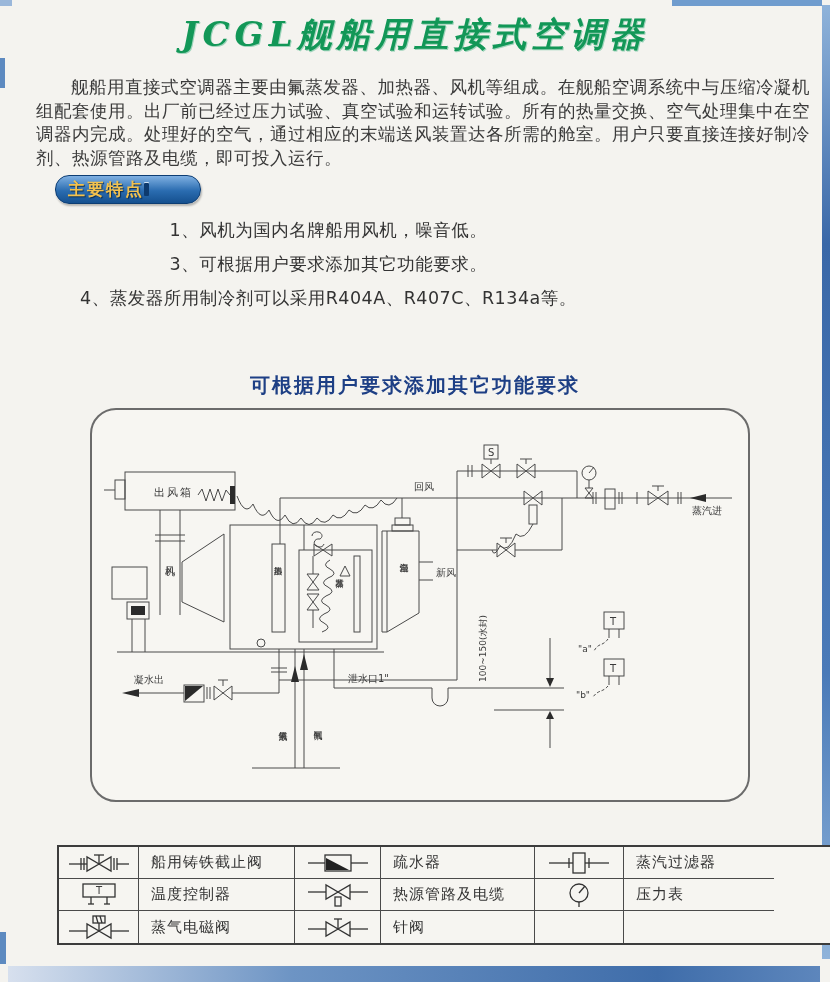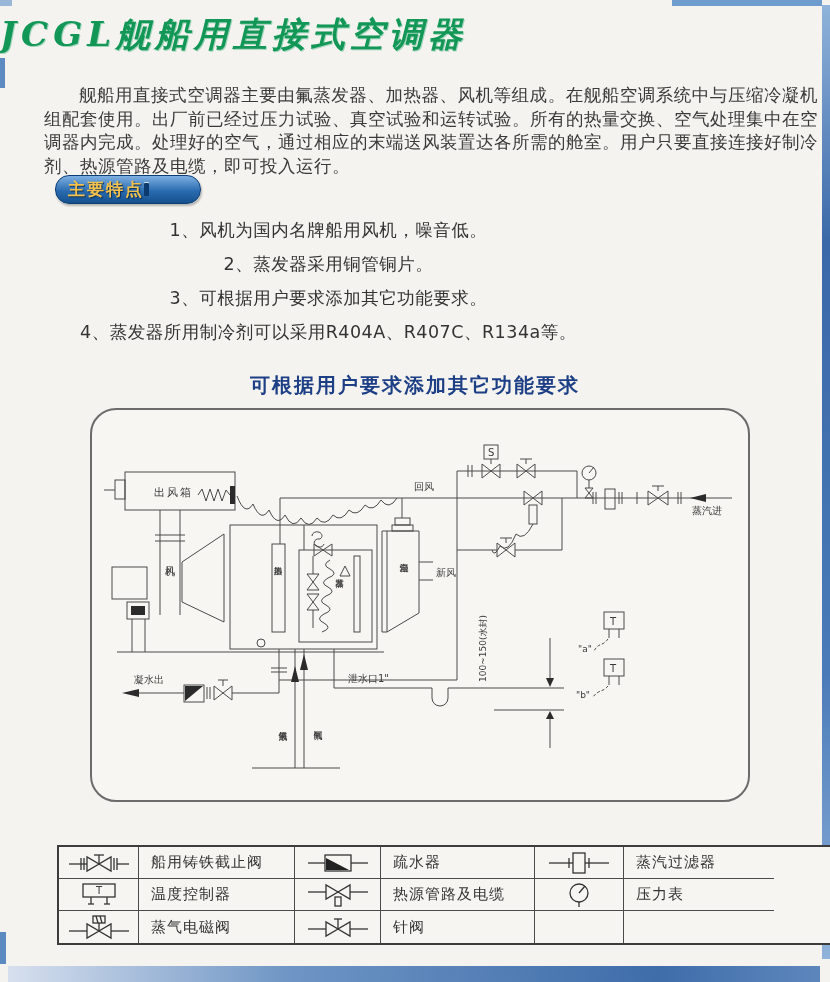--- a/index.html
+++ b/index.html
@@ -10,25 +10,25 @@
   .edge{position:absolute;}
   .edge-right{right:0;top:5px;width:8px;height:954px;
      background:linear-gradient(180deg,#8fb3da,#3a68a8 25%,#4a7ab8 70%,#8fb3da);}
   .edge-bottom{left:8px;right:10px;bottom:0;height:16px;
      background:linear-gradient(90deg,#d7e0ee,#6d94c4 35%,#3f6daa 80%,#5d86bc);}
   .edge-topright{top:0;right:8px;width:150px;height:6px;background:#6f9cce;}
   .edge-topleft{top:0;left:0;width:12px;height:6px;background:#9ab7da;}
   .edge-left1{left:0;top:58px;width:5px;height:30px;background:#5d8ac0;}
   .edge-left2{left:0;top:932px;width:6px;height:32px;background:#5d8ac0;}
 
-  .title{position:absolute;top:12px;left:0;width:100%;margin:0;
+  .title{position:absolute;top:12px;left:0;width:100%;text-align:center;margin:0;
      font-family:"DejaVu Serif","Liberation Serif",serif;font-style:italic;font-weight:bold;
      font-size:34px;letter-spacing:5px;color:#129757;
      text-shadow:1px 1px 0 #9fd4bb;}
-  .intro{position:absolute;left:28px;top:68px;width:774px;margin:16px;
+  .intro{position:absolute;left:28px;top:68px;width:774px;margin:8px;
      font-size:17.5px;line-height:23.5px;color:#3a3a3a;text-align:justify;
      text-indent:2em;letter-spacing:.5px;}
   .badge{position:absolute;left:55px;top:175px;height:27px;min-width:118px;padding:0 14px 0 12px;
      border-radius:14px;background:linear-gradient(180deg,#7fb0e2,#2a6cb0 55%,#15508f);
      border:1px solid #0d3d73;display:flex;align-items:center;gap:0;
      box-shadow:1px 2px 2px rgba(0,0,0,.25);}
   .badge-label{font-size:17px;font-weight:bold;color:#f2c14e;letter-spacing:2px;
      text-shadow:1px 1px 1px #0a2c52;}
   .badge-tick{width:5px;height:13px;background:#0d3a6e;border-radius:1px;box-shadow:0 -1px 0 #cfe2f4;}
   .features{position:absolute;left:80px;top:218px;margin:0;padding:0;list-style:none;
@@ -73,21 +73,20 @@
 
   <p class="intro">舰船用直接式空调器主要由氟蒸发器、加热器、风机等组成。在舰船空调系统中与压缩冷凝机组配套使用。出厂前已经过压力试验、真空试验和运转试验。所有的热量交换、空气处理集中在空调器内完成。处理好的空气，通过相应的末端送风装置达各所需的舱室。用户只要直接连接好制冷剂、热源管路及电缆，即可投入运行。</p>
 
   <div class="badge">
     <span class="badge-label">主要特点</span>
     <span class="badge-tick"></span>
   </div>
 
   <ol class="features">
     <li>1、风机为国内名牌船用风机，噪音低。</li>
-    <li>2、蒸发器采用铜管铜片。</li>
     <li>3、可根据用户要求添加其它功能要求。</li>
     <li>4、蒸发器所用制冷剂可以采用R404A、R407C、R134a等。</li>
   </ol>
 
   <h2 class="diagram-title">可根据用户要求添加其它功能要求</h2>
 
   <div class="diagram-frame">
     <svg width="656" height="390" viewBox="0 0 656 390">
 
       <g>

